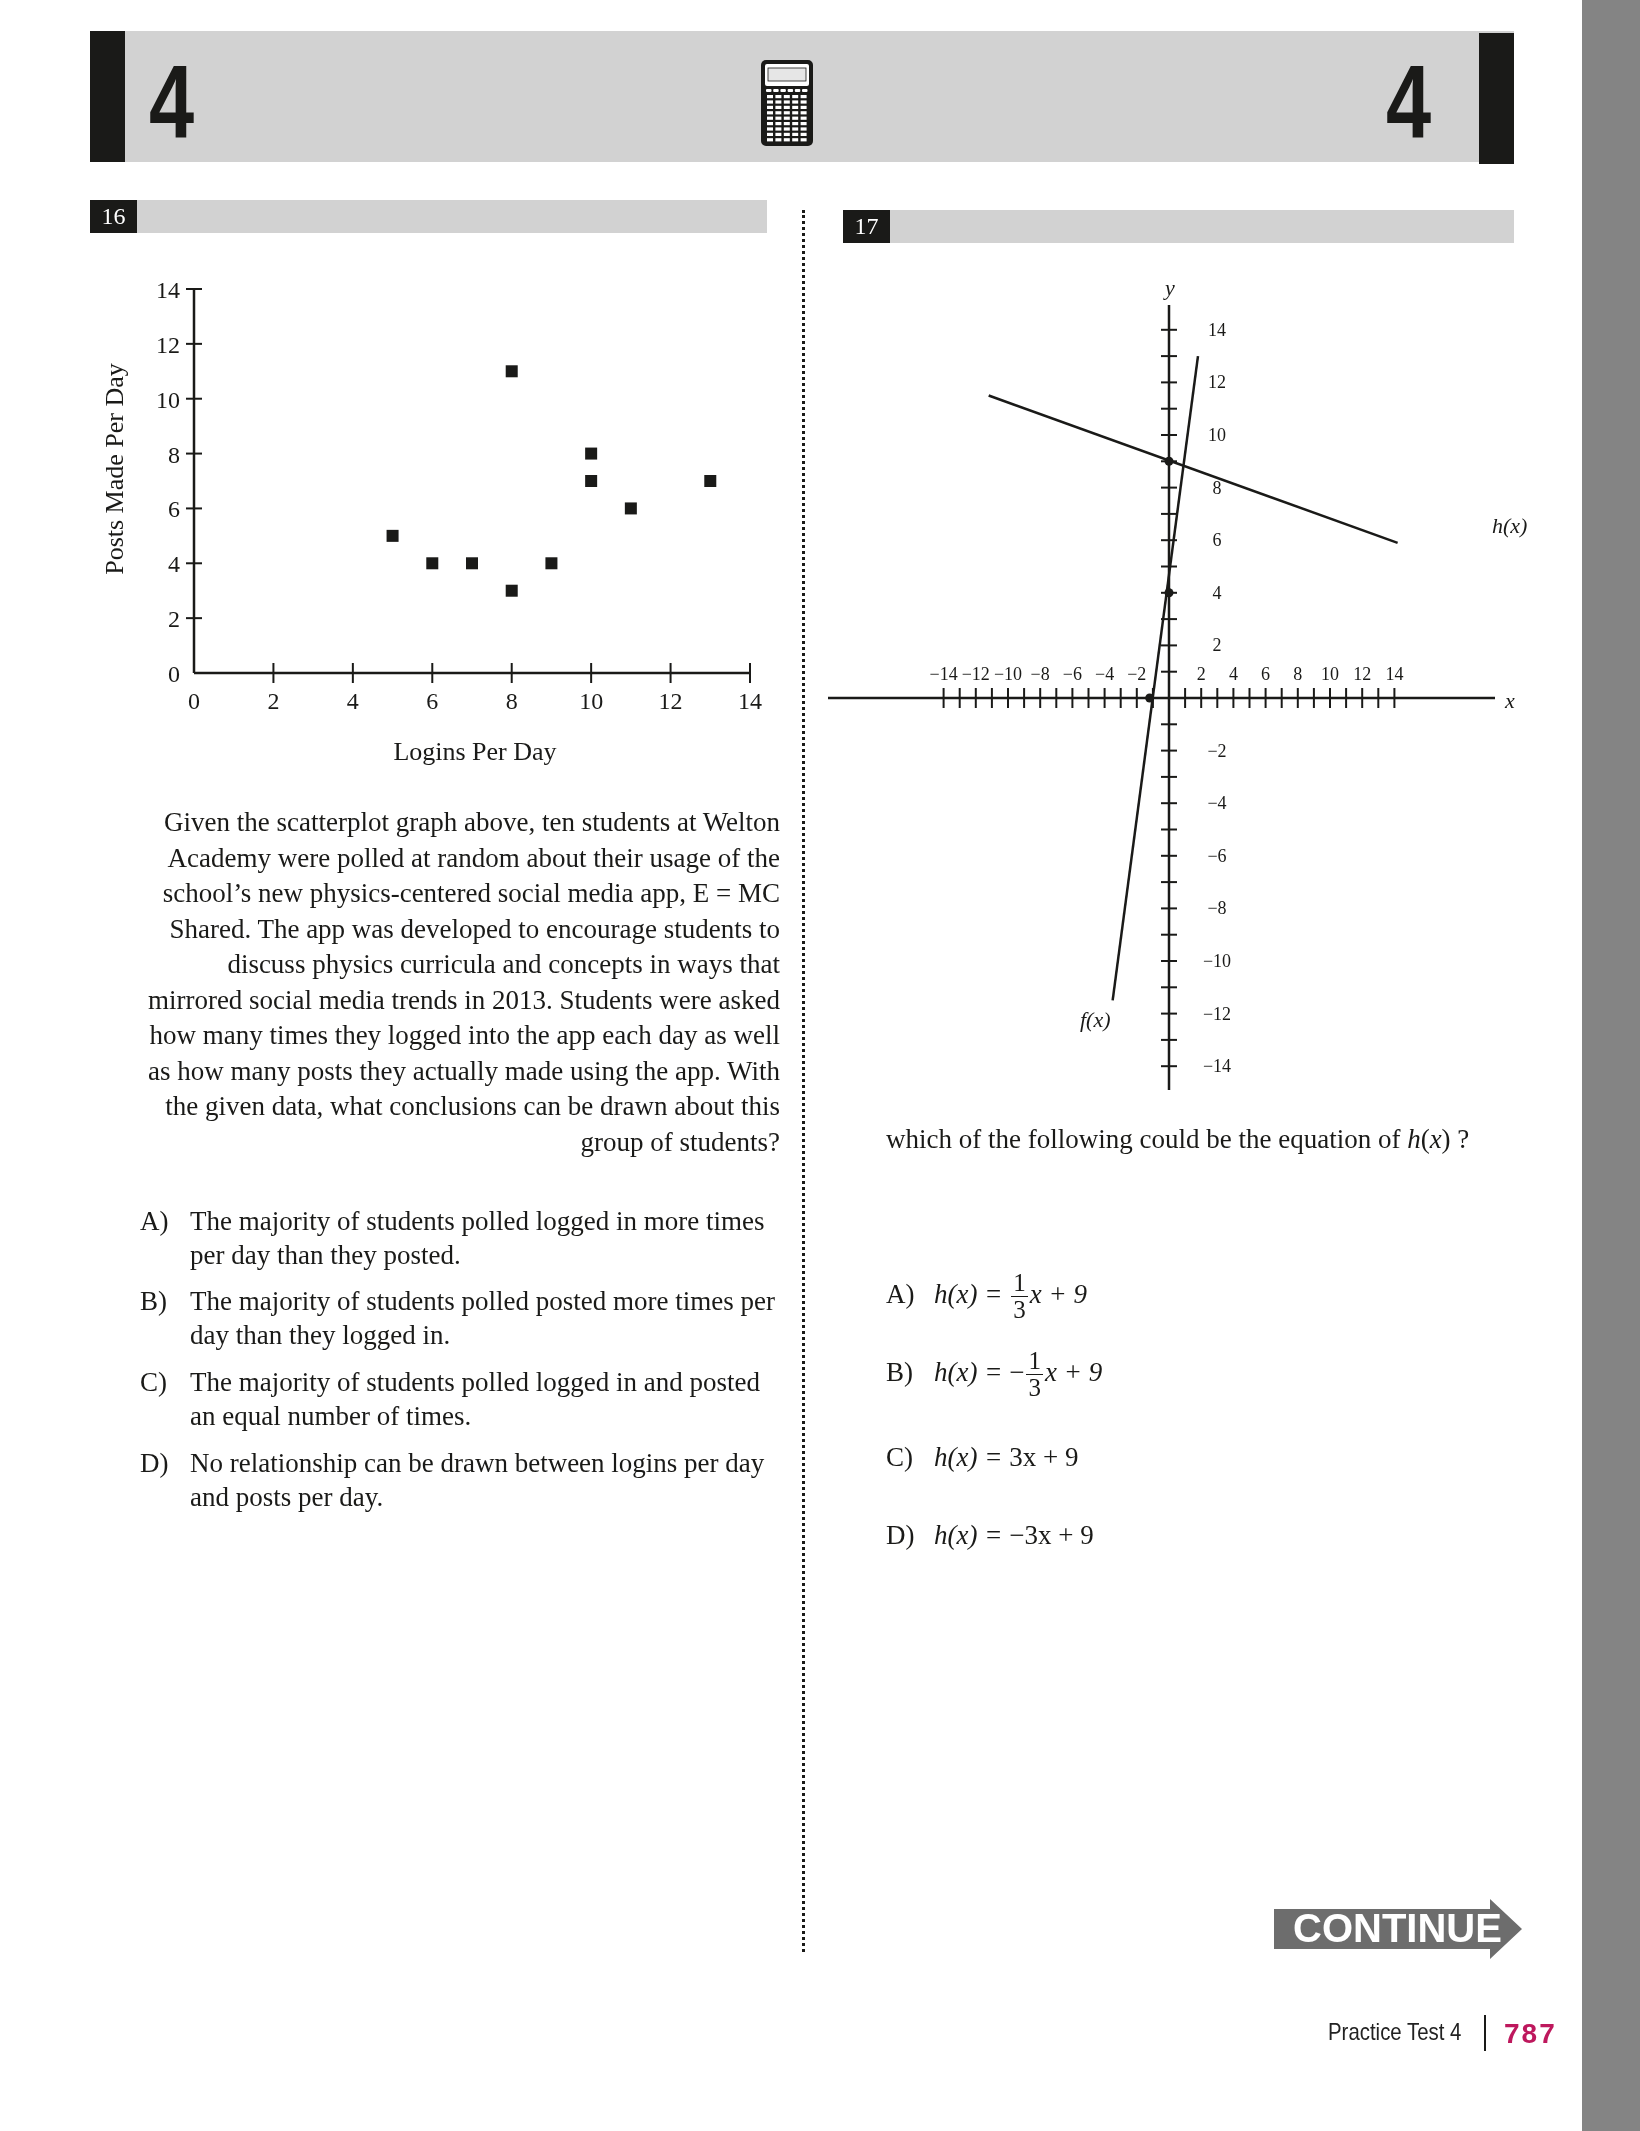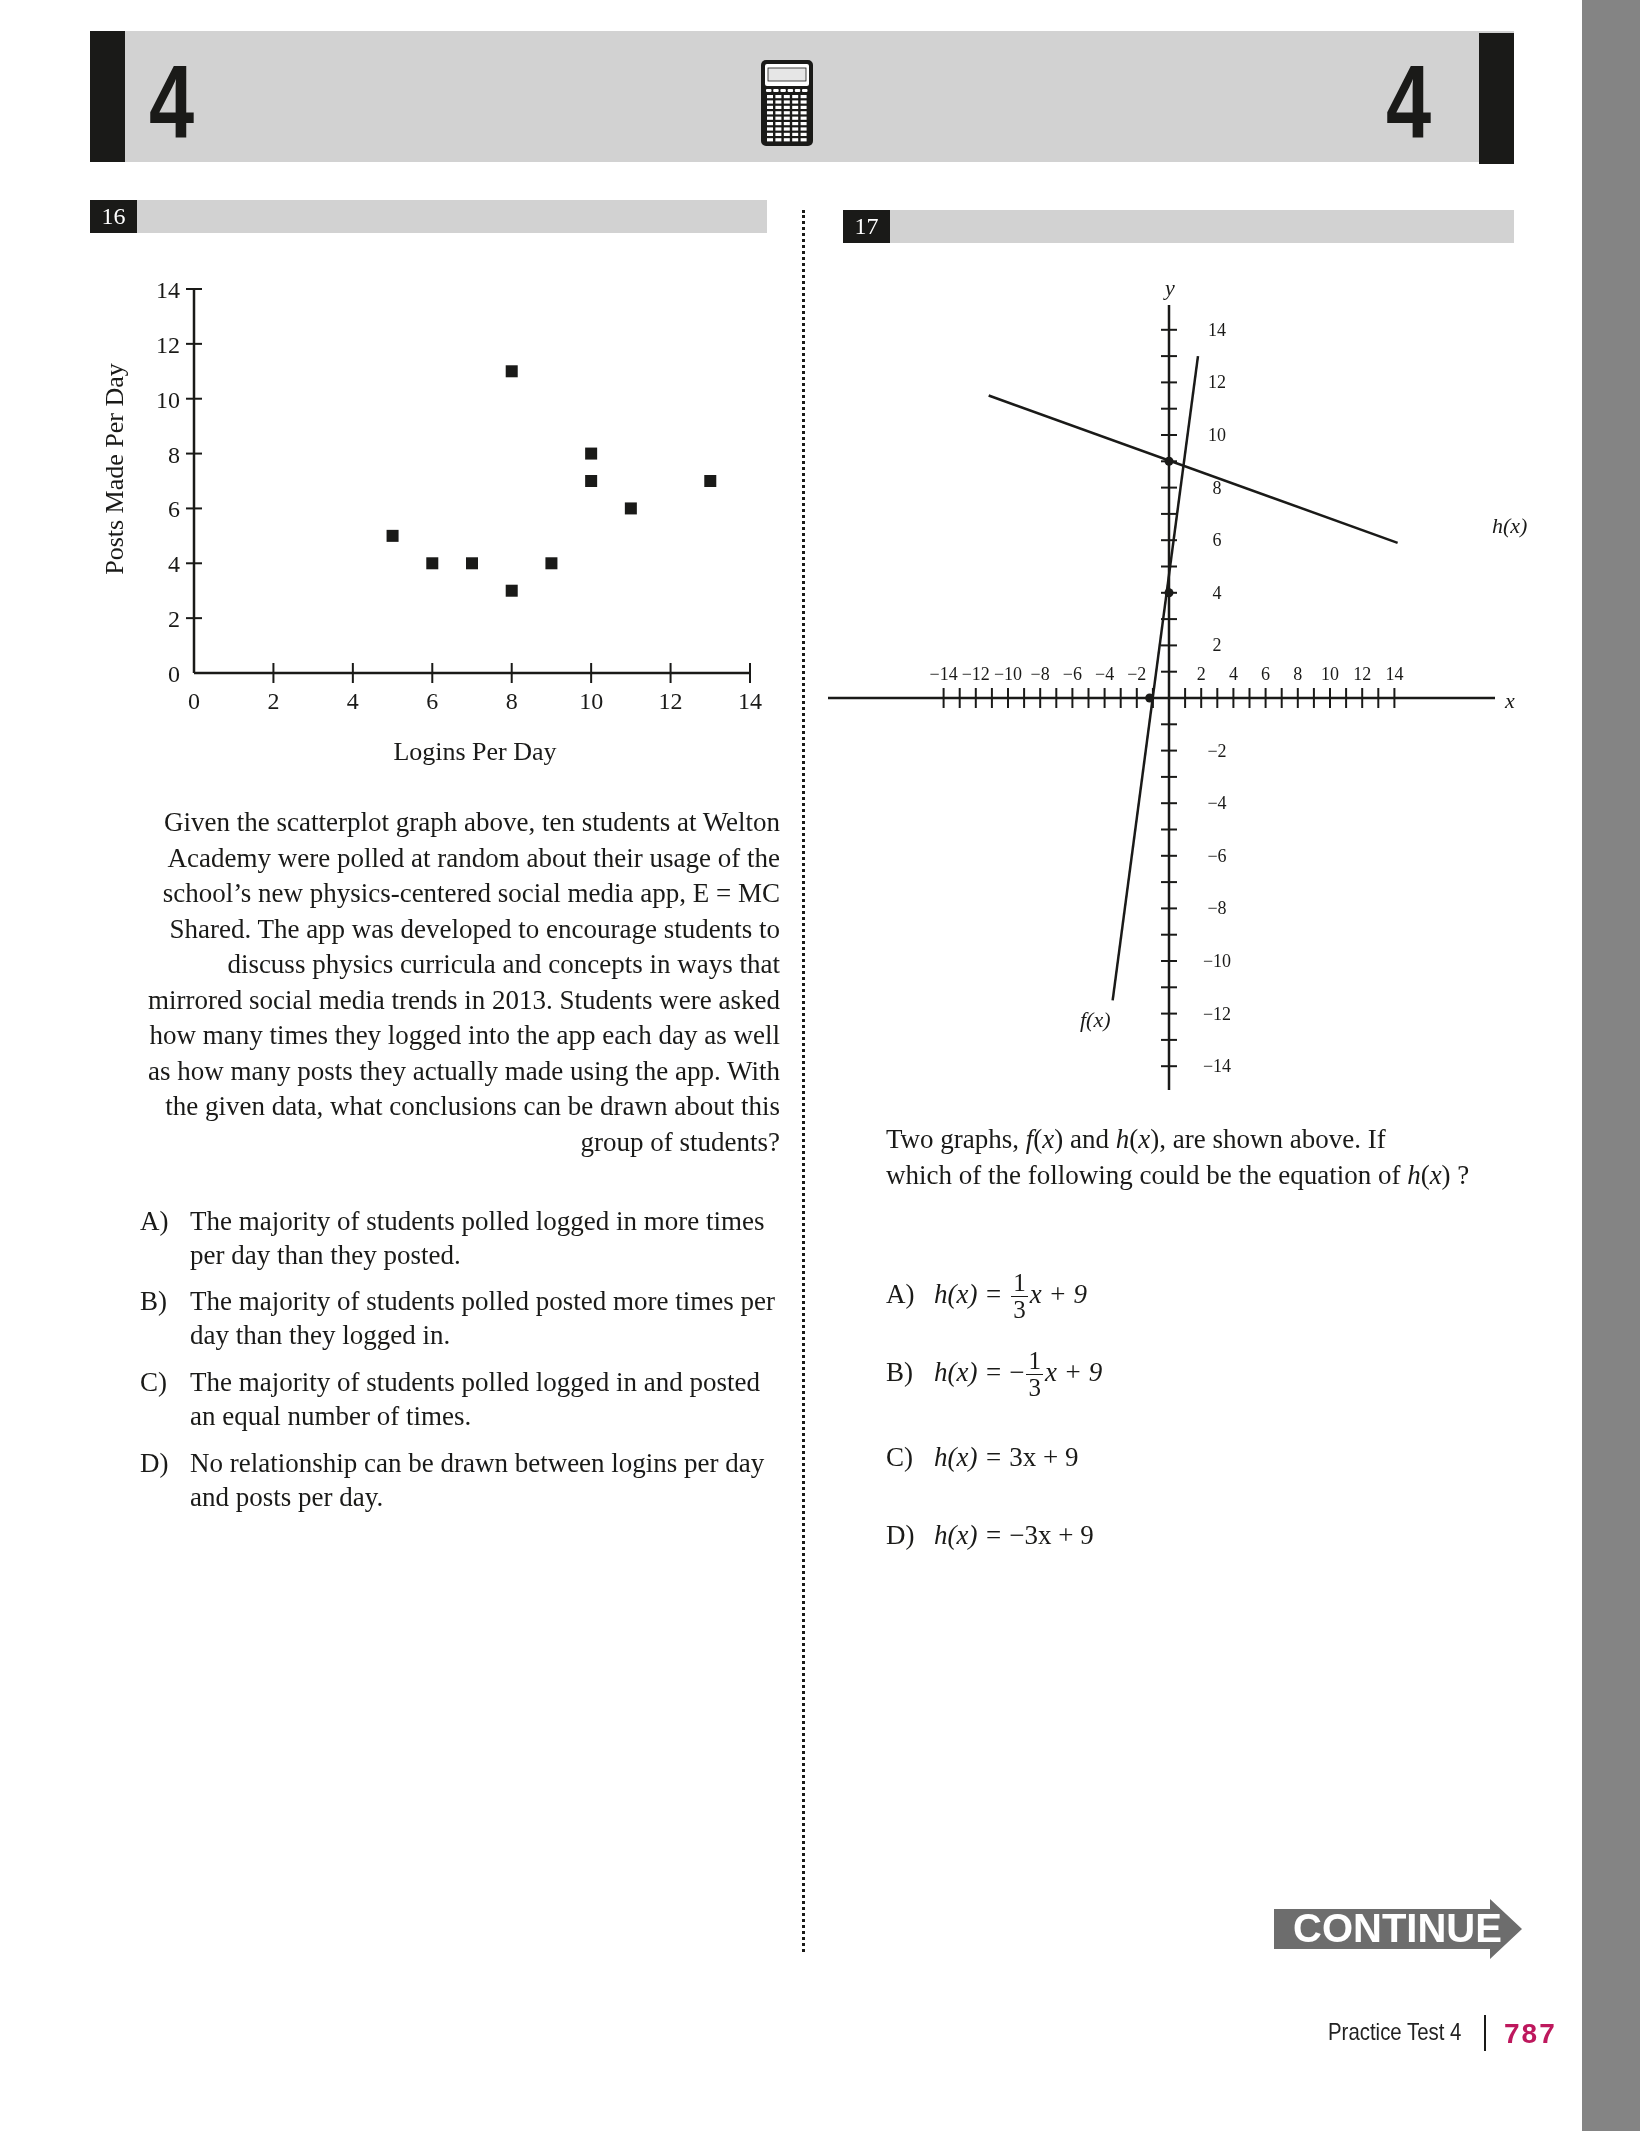--- a/index.html
+++ b/index.html
@@ -320,21 +320,20 @@
       <line x1="988.6800000000001" y1="395.55" x2="1397.62" y2="542.8299999999999" stroke="#1a1a18" stroke-width="2.5"></line>
       <circle cx="1169" cy="461.29999999999995" r="4.5" fill="#1a1a18"></circle>
     </g>
   <text id="coord-ylabel" x="1170" y="295" font-size="22" font-style="italic" text-anchor="middle">y</text>
   <text id="coord-xlabel" x="1510" y="708" font-size="22" font-style="italic" text-anchor="middle">x</text>
   <text id="hx-label" x="1492" y="533" font-size="22" font-style="italic">h(x)</text>
   <text id="fx-label" x="1080" y="1027" font-size="22" font-style="italic">f(x)</text>
 </svg>
 
 <div id="q17-stem" class="abs qtext">
-  <div><span>Two graphs, </span><span class="ital">f</span><span>(</span><span class="ital">x</span><span>) and </span><span class="ital">h</span><span>(</span><span class="ital">x</span><span>), are shown above. If</span></div>
   <div><span>which of the following could be the equation of </span><span class="ital">h</span><span>(</span><span class="ital">x</span><span>) ?</span></div>
 </div>
 
 <div class="mchoice" style="left:886px;top:1270px">
   <span class="letter">A)</span><span class="ital">h(x) =</span>
   <span></span><span class="frac"><span class="num">1</span><span class="den">3</span></span><span class="ital">x + 9</span>
 </div>
 <div class="mchoice" style="left:886px;top:1348px">
   <span class="letter">B)</span><span class="ital">h(x) =</span>
   <span>−</span><span class="frac"><span class="num">1</span><span class="den">3</span></span><span class="ital">x + 9</span>

